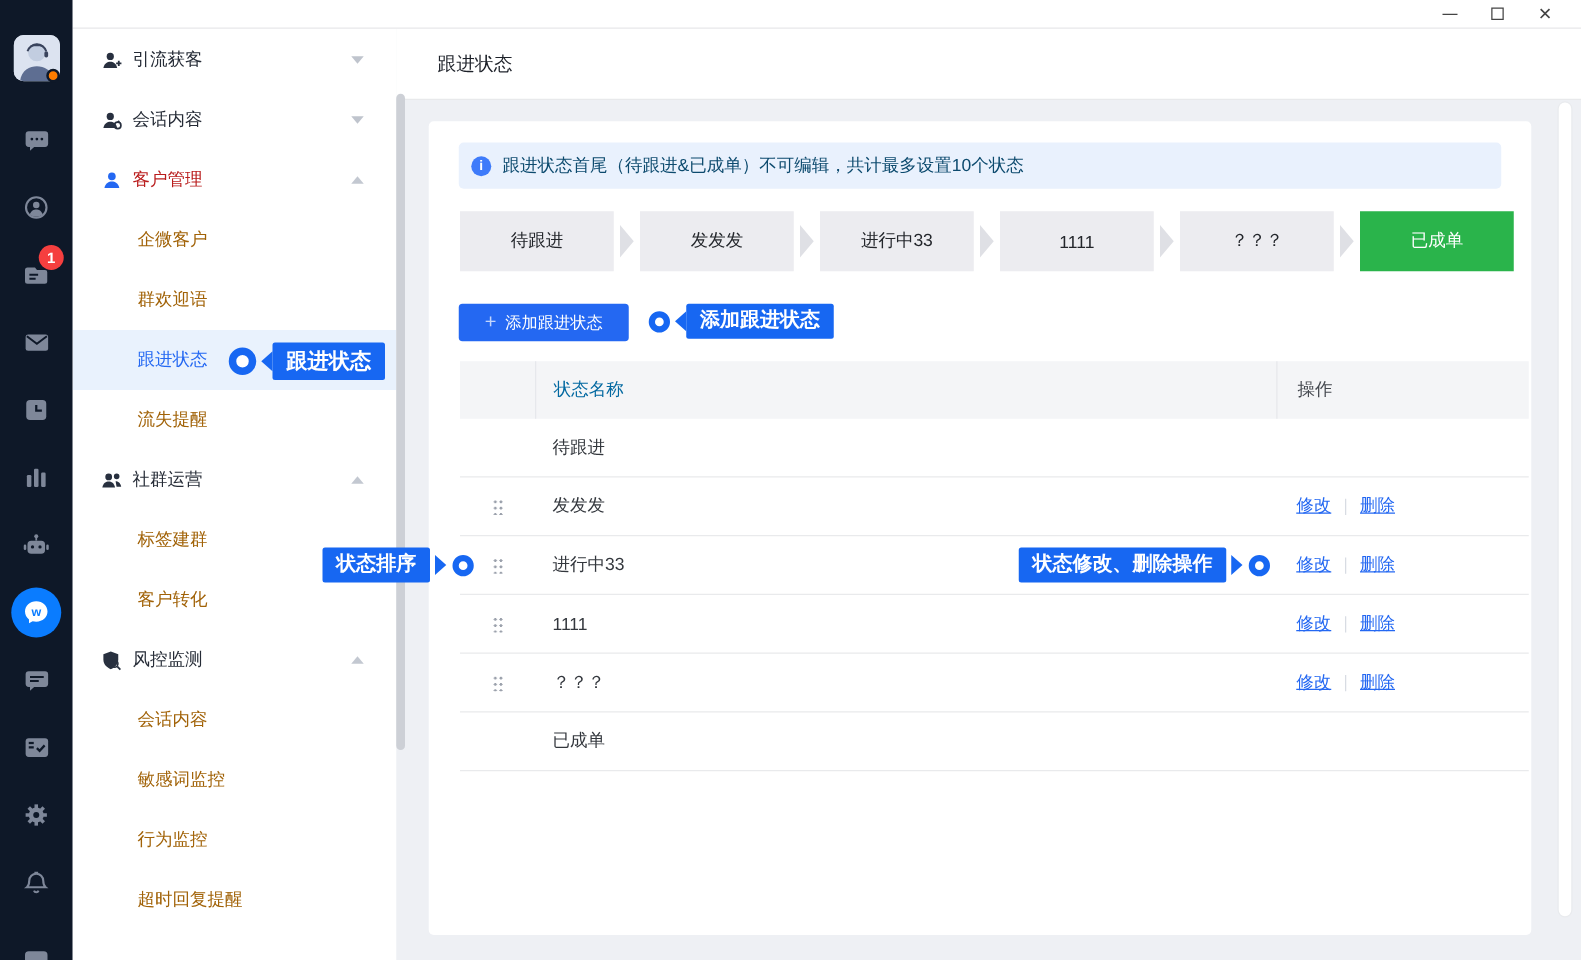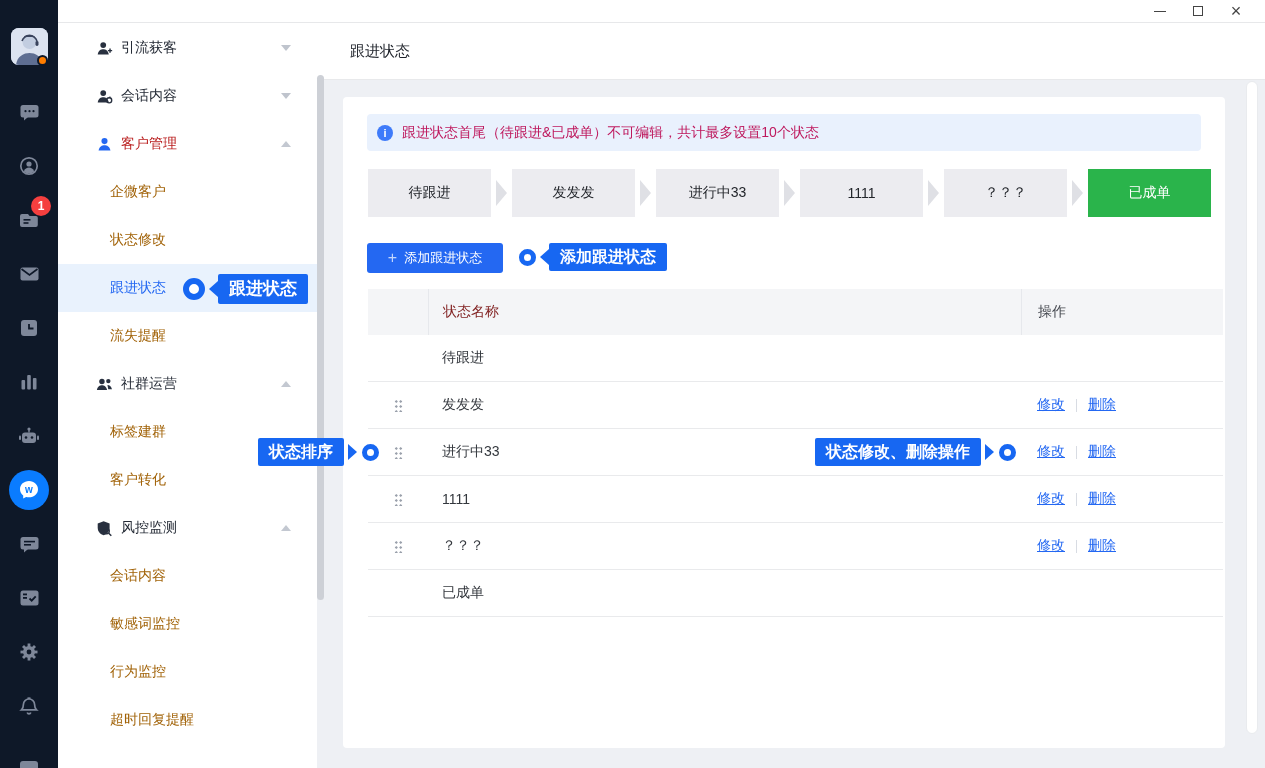--- a/index.html
+++ b/index.html
@@ -18,21 +18,21 @@
 
   
   .titlebar { position:absolute; left:58px; top:0; width:1207px; height:23px; background:#fff; border-bottom:1px solid #e7e8ea; z-index:20; display:flex; justify-content:flex-end; align-items:center; padding-right:10px; }
   .win-btn { width:38px; height:22px; display:flex; align-items:center; justify-content:center; color:#444; font-size:15px; }
   .glyph-min { width:12px; height:0; border-top:1.6px solid #444; display:block; }
   .glyph-max { width:10px; height:10px; border:1.4px solid #444; display:block; }
 
   
   .sidebar { position:absolute; left:58px; top:23px; width:259px; height:745px; background:#fff; z-index:10; overflow:hidden; padding-top:1px; }
   .side-item { height:48px; display:flex; align-items:center; position:relative; cursor:pointer; }
-  .side-item.group { padding-left:38px; }
+  .side-item.group { padding-left:23px; }
   .side-item.sub { padding-left:52px; }
   .side-item .lbl { font-size:14px; color:#252b36; margin-left:8px; }
   .side-item.sub .lbl { margin-left:0; color:#a16207; }
   .side-item.blue .lbl { color:#b91c1c; }
   .side-item.active-row { background:#e9f2fd; }
   .side-item.active-row .lbl { color:#2468f2; }
   .chev { position:absolute; right:26px; width:0; height:0; }
   .chev.down { border-left:5px solid transparent; border-right:5px solid transparent; border-top:6px solid #bfc4cd; }
   .chev.up { border-left:5px solid transparent; border-right:5px solid transparent; border-bottom:6px solid #c3c8d1; }
   .gicon { width:17px; height:17px; flex:0 0 17px; }
@@ -40,38 +40,38 @@
 
   
   .main { position:absolute; left:317px; top:23px; width:948px; height:745px; }
   .page-header { position:absolute; left:0; top:0; width:948px; height:57px; background:#fff; border-bottom:1px solid #e8e9eb; display:flex; align-items:center; padding-left:33px; }
   .page-title { font-size:15px; font-weight:500; color:#1d2129; }
   .content { position:absolute; left:0; top:58px; width:948px; height:687px; background:#eef0f4; }
   .card { position:absolute; left:26px; top:16px; width:882px; height:651px; background:#fff; border-radius:4px; }
 
   .banner { position:absolute; left:24px; top:17px; width:834px; height:37px; background:#e9f1fd; border-radius:4px; display:flex; align-items:center; padding-left:10px; }
   .info-ic { width:16px; height:16px; border-radius:50%; background:#3e7bfa; color:#fff; font-size:11px; font-weight:bold; display:flex; align-items:center; justify-content:center; font-style:normal; flex:0 0 16px; }
-  .banner-text { font-size:14px; color:#be185d; margin-left:9px; }
+  .banner-text { font-size:14px; color:#0c4a6e; margin-left:9px; }
 
   .flow { position:absolute; left:25px; top:72px; height:48px; display:flex; align-items:center; }
   .flow-box { width:123px; height:48px; background:#ececf0; color:#23262b; font-size:14px; display:flex; align-items:center; justify-content:center; }
   .flow-box.green { background:#2ab44b; color:#fff; }
   .flow-arrow { width:21px; display:flex; justify-content:center; }
   .flow-arrow i { width:0; height:0; border-top:13px solid transparent; border-bottom:13px solid transparent; border-left:11px solid #dfe0e5; }
 
   .add-btn { position:absolute; left:24px; top:146px; width:136px; height:30px; background:#2468f2; border:none; border-radius:3px; color:#fff; font-size:13px; display:flex; align-items:center; justify-content:center; cursor:pointer; font-family:inherit; }
   .add-btn .plus { color:rgba(255,255,255,.72); font-size:16px; margin-right:7px; font-style:normal; }
 
   .table { position:absolute; left:25px; top:192px; width:855px; }
   .t-header { height:46px; background:#f4f5f7; display:flex; align-items:center; }
   .t-row { height:47px; display:flex; align-items:center; border-bottom:1px solid #e9eaec; }
   .col-drag { width:60px; display:flex; justify-content:center; align-items:center; align-self:stretch; }
   .col-name { width:593px; padding-left:14px; font-size:14px; color:#33373d; align-self:stretch; display:flex; align-items:center; }
   .col-act { width:202px; padding-left:16px; font-size:14px; align-self:stretch; display:flex; align-items:center; }
-  .t-header .col-name { color:#7f1d1d; border-left:1px solid #e6e8ec; }
+  .t-header .col-name { color:#0369a1; border-left:1px solid #e6e8ec; }
   .t-header .col-act { color:#44484f; border-left:1px solid #e6e8ec; }
   .drag-handle { width:9px; height:13px; background-image:radial-gradient(#9aa0ab 1.1px, transparent 1.3px); background-size:4.5px 5px; background-position:0 0; cursor:grab; }
   .link { color:#2468f2; cursor:pointer;text-decoration:underline; }
   .act-sep { width:1px; height:13px; background:#d8dce3; margin:0 11px; }
 
   
   .main-scroll-thumb { position:absolute; left:1246px; top:81px; width:12px; height:653px; background:#ffffff; border:1px solid #e9ebee; border-radius:6px; z-index:40; }
 
   
   .callout { position:absolute; display:flex; align-items:center; z-index:50; }
@@ -249,21 +249,21 @@
         <path d="M3 17 c0.9-4.7 4.1-6.2 7-6.2 s6.1 1.5 7 6.2z"></path>
     </svg>
     <span class="lbl">客户管理</span>
     <i class="chev up"></i>
   </div>
 
   <div class="side-item sub">
     <span class="lbl">企微客户</span>
   </div>
   <div class="side-item sub">
-    <span class="lbl">状态修改</span>
+    <span class="lbl">群欢迎语</span>
   </div>
   <div class="side-item sub active-row">
     <span class="lbl">跟进状态</span>
   </div>
   <div class="side-item sub">
     <span class="lbl">流失提醒</span>
   </div>
 
   <div class="side-item group">
     <svg class="gicon" viewBox="0 0 20 20" fill="#28303f">

